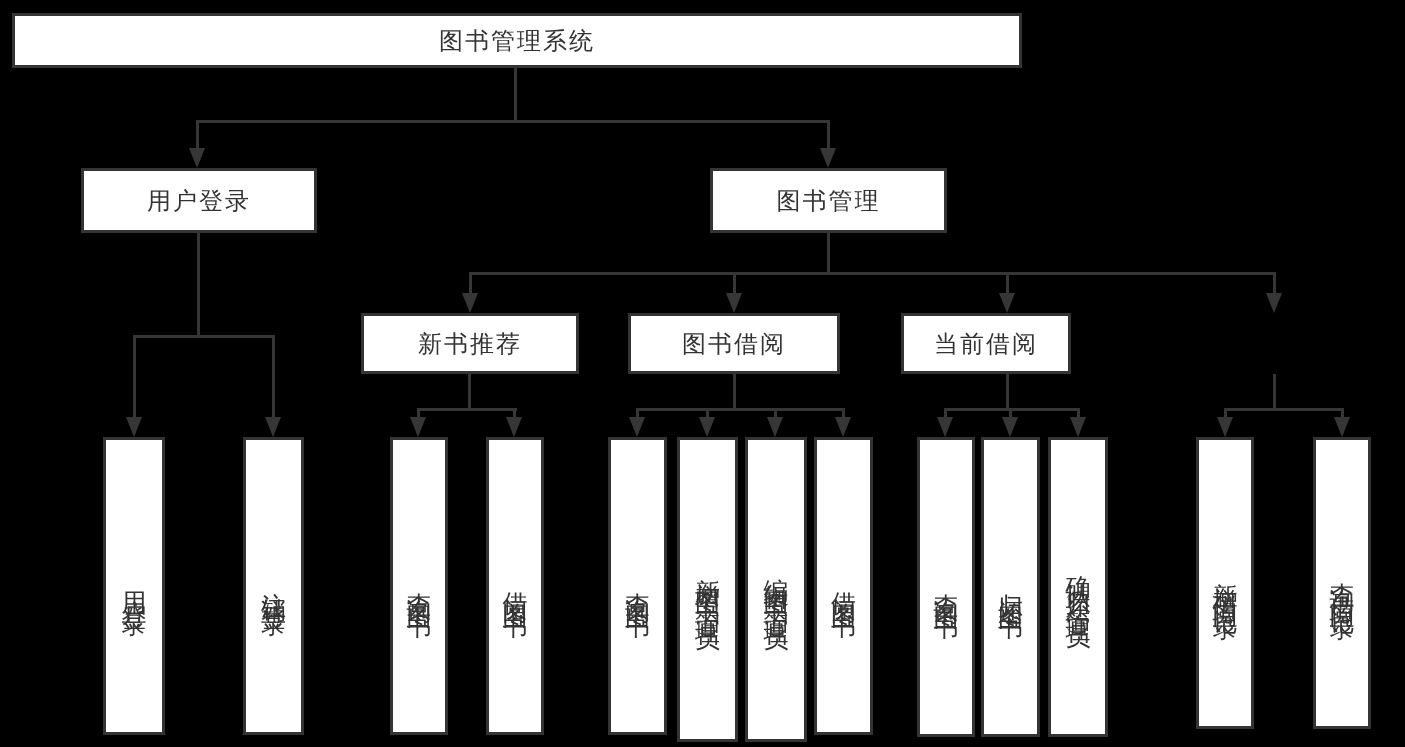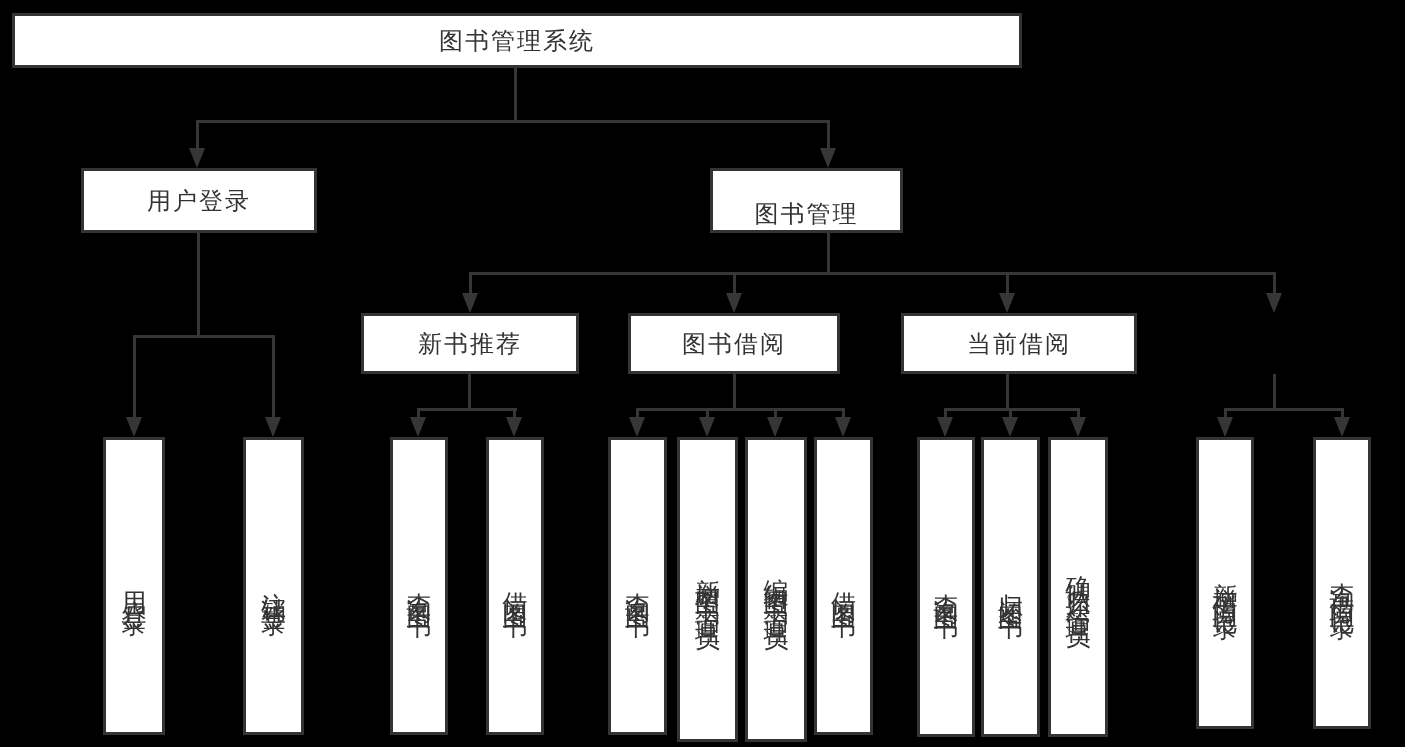--- a/index.html
+++ b/index.html
@@ -80,21 +80,21 @@
   <div class="vl" style="left:514px; top:68px; height:54px;"></div>
   <div class="hl" style="left:196px; top:120px; width:634px;"></div>
   <div class="vl" style="left:196px; top:120px; height:30px;"></div>
   <div class="ah" style="left:189px; top:148px;"></div>
   <div class="vl" style="left:827px; top:120px; height:30px;"></div>
   <div class="ah" style="left:820px; top:148px;"></div>
 
   <div class="hbox" style="left:81px; top:168px; width:236px; height:65px;">
     <span>用户登录</span>
   </div>
-  <div class="hbox" style="left:710px; top:168px; width:193px; height:65px;align-items:flex-end;">
+  <div class="hbox" style="left:710px; top:168px; width:237px; height:65px;">
     <span>图书管理</span>
   </div>
 
   <div class="vl" style="left:197px; top:233px; height:104px;"></div>
   <div class="hl" style="left:133px; top:335px; width:142px;"></div>
   <div class="vl" style="left:133px; top:335px; height:84px;"></div>
   <div class="ah" style="left:126px; top:417px;"></div>
   <div class="vl" style="left:272px; top:335px; height:84px;"></div>
   <div class="ah" style="left:265px; top:417px;"></div>
 
@@ -108,21 +108,21 @@
   <div class="ah" style="left:999px; top:293px;"></div>
   <div class="vl" style="left:1273px; top:272px; height:23px;"></div>
   <div class="ah" style="left:1266px; top:293px;"></div>
 
   <div class="hbox" style="left:628px; top:313px; width:212px; height:61px;">
     <span>图书借阅</span>
   </div>
   <div class="hbox" style="left:361px; top:313px; width:218px; height:61px;">
     <span>新书推荐</span>
   </div>
-  <div class="hbox" style="left:901px; top:313px; width:236px; height:61px;">
+  <div class="hbox" style="left:901px; top:313px; width:170px; height:61px;">
     <span>当前借阅</span>
   </div>
 
   <div class="vl" style="left:468px; top:374px; height:37px;"></div>
   <div class="hl" style="left:417px; top:408px; width:100px;"></div>
   <div class="vl" style="left:417px; top:408px; height:12px;"></div>
   <div class="ah" style="left:410px; top:417px;"></div>
   <div class="vl" style="left:513px; top:408px; height:12px;"></div>
   <div class="ah" style="left:506px; top:417px;"></div>
 

